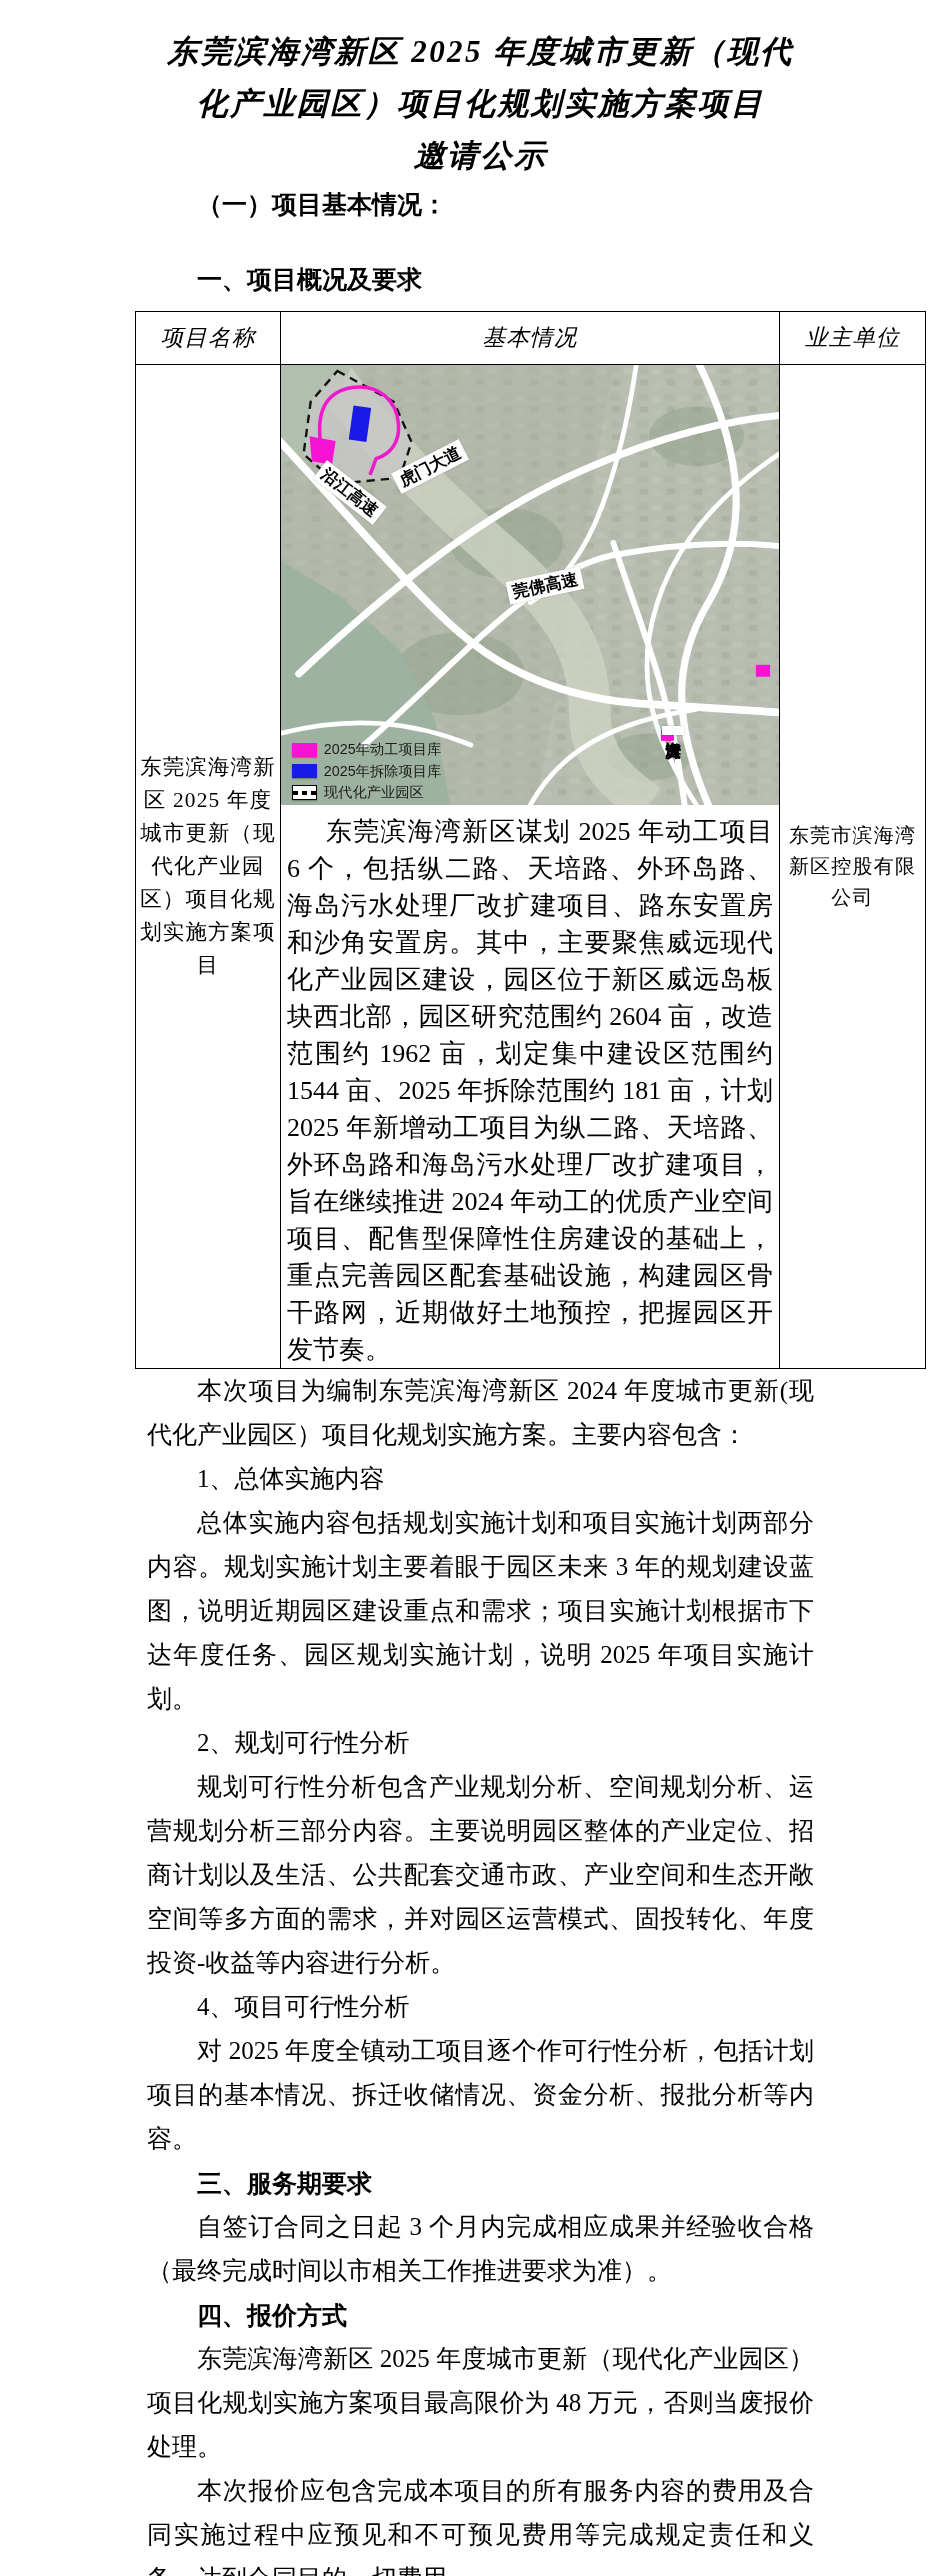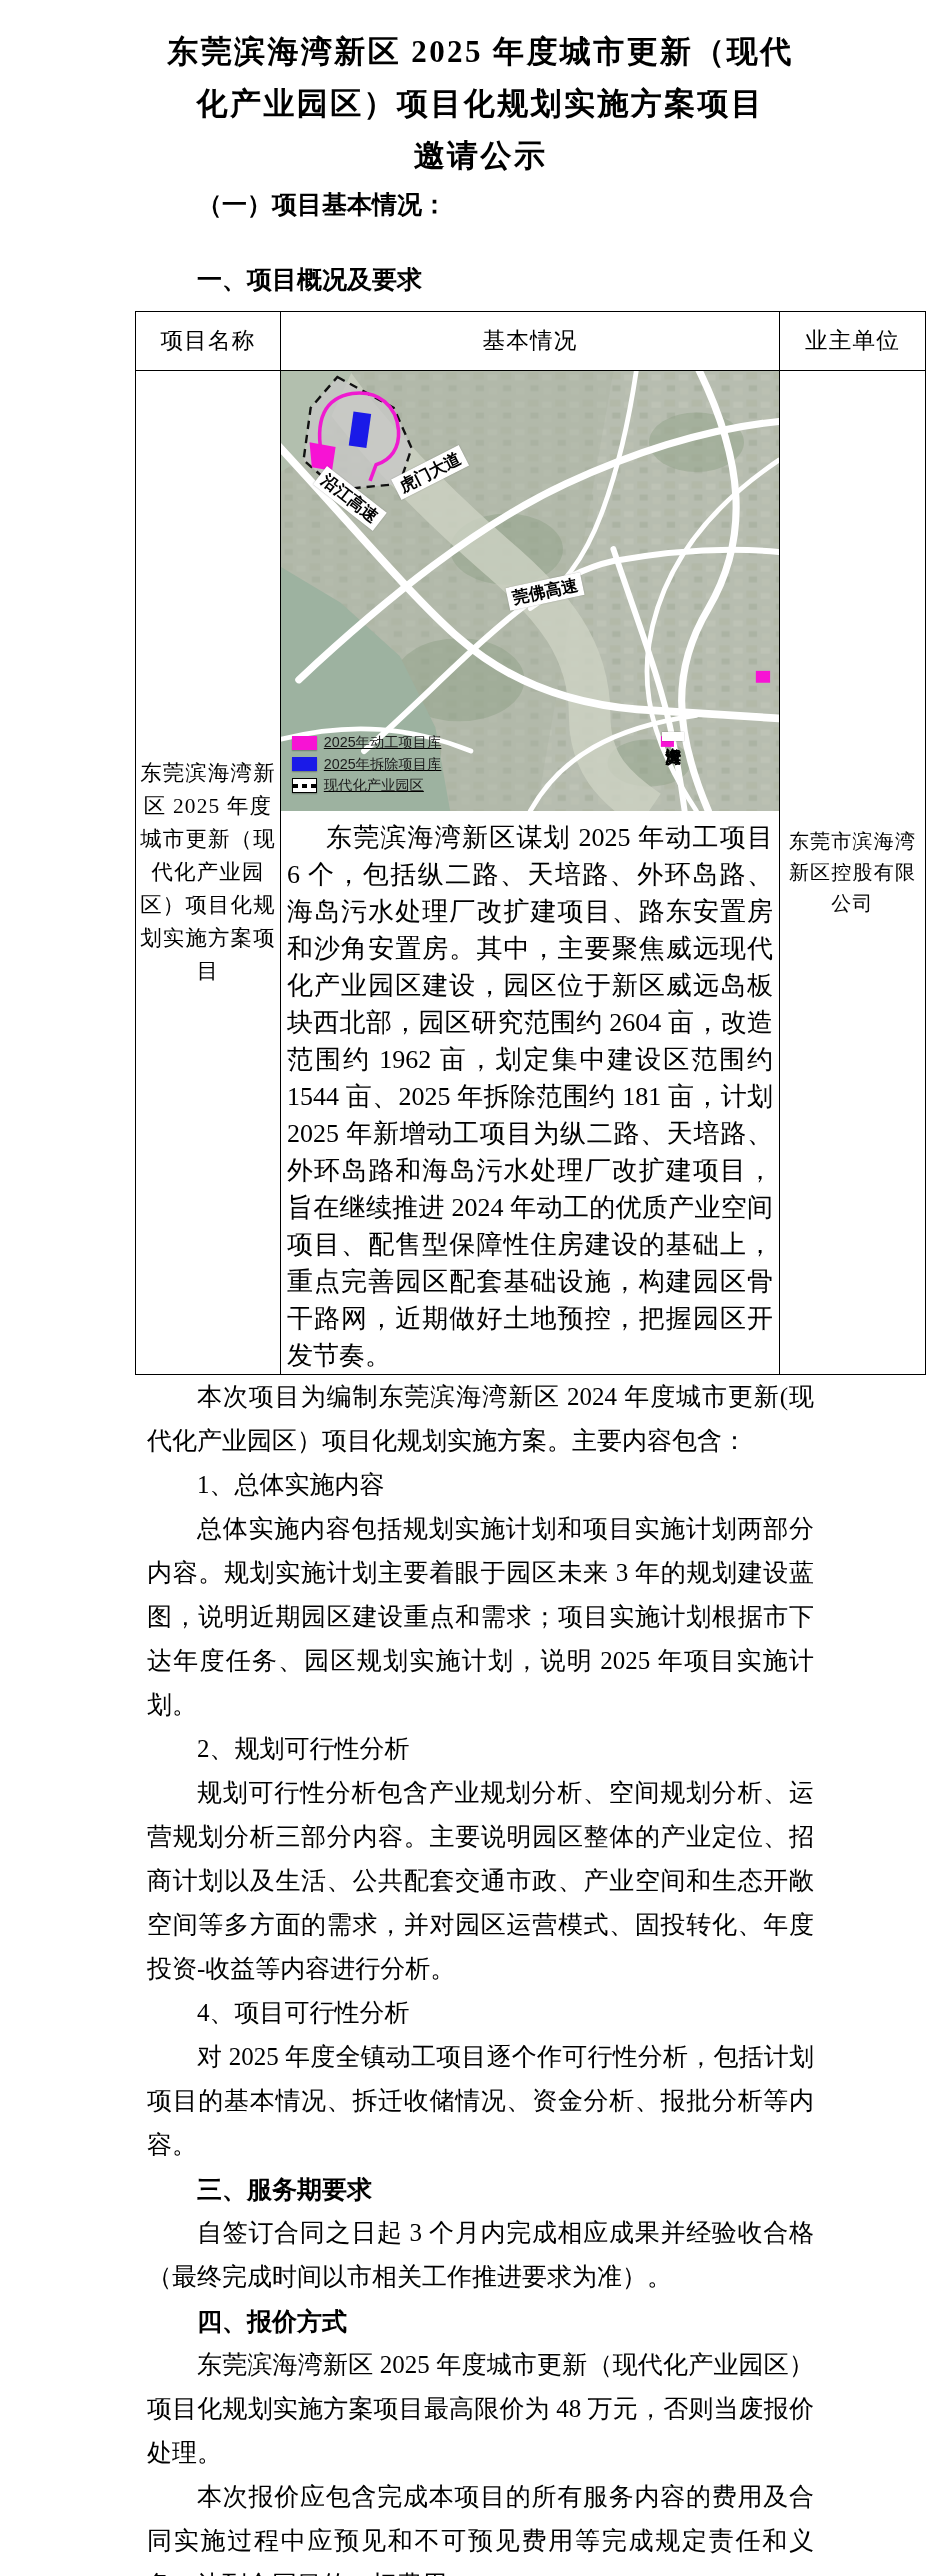--- a/index.html
+++ b/index.html
@@ -1,54 +1,54 @@
 <!DOCTYPE html>
 <html style="font-size:9.5px"><head>
 <meta charset="utf-8">
 <style>
   html,body{margin:0;padding:0;background:#ffffff;}
   body{width:943px;height:2576px;position:relative;font-family:"Liberation Serif",serif;color:#000;}
   .page{box-sizing:border-box;width:943px;height:2576px;padding:26px 129px 0 147px;overflow:hidden;}
 
   .title{ text-align:center; font-size:31px; font-weight:700; line-height:52px;
-          letter-spacing:2.4px; font-family:"Liberation Serif",serif;}
+          letter-spacing:2.4px; font-family:"Liberation Serif",serif;font-style:italic;}
   .h1-line{white-space:nowrap;}
 
   .h2{ font-family:"Liberation Sans",sans-serif; font-weight:700; font-size:25px;
        line-height:44px; text-indent:50px;}
   .h3{ font-size:25px; line-height:44px; text-indent:50px; font-weight:400;}
   .para{ font-size:25px; line-height:44px; text-indent:50px; text-align:justify;}
   .intro-gap{margin-top:31px;}
 
   table.info{ border-collapse:collapse; table-layout:fixed; width:789px;
               margin:9.5px 0 0 -12px;}
   table.info col.c1{width:145px;} table.info col.c2{width:499px;} table.info col.c3{width:146px;}
   table.info th, table.info td{ border:1.2px solid #000; padding:0; font-weight:400;}
-  tr.hdr{height:59px;}
+  tr.hdr{height:53px;font-style:italic;}
   tr.hdr th{ font-size:22.6px; text-align:center; vertical-align:middle; letter-spacing:1.2px;}
   tr.data{height:787px;}
   td.name-cell{ vertical-align:middle; text-align:center; font-size:21.4px; line-height:33px;
                 letter-spacing:1.2px; padding:0 10.7px;}
   td.info-cell{ vertical-align:top;}
   td.owner-cell{ vertical-align:middle; text-align:center; font-size:20px; line-height:31px;
                  letter-spacing:1.2px; padding:0 3.6px;}
   .cell-para{ margin:8.3px 6px 0 6px; font-size:26px; line-height:37px;
               text-indent:39px; text-align:justify;}
 
   
   .map{ position:relative; width:100%; height:440px; overflow:hidden; background:#b7bdb0;}
   .map svg{display:block;width:100%;height:100%;}
   .road-label{ position:absolute; background:#fff; color:#000; padding:0.6px 4.8px;
                font-family:"Liberation Sans",sans-serif; font-weight:700; font-size:16.6px;
                line-height:21.4px; white-space:nowrap; box-shadow:0 0 1.2px rgba(0,0,0,.35);}
   .rl-yanjiang{left:31px;top:116px;transform:rotate(38deg);}
   .rl-humen{left:111px;top:90px;transform:rotate(-27deg);}
   .rl-guanfo{left:226px;top:209px;transform:rotate(-12deg);}
   .rl-binhaiwan{left:381px;top:361px;writing-mode:vertical-rl;padding:4.8px 1.2px;font-size:15.5px;line-height:20px;}
-  .legend{ position:absolute; left:10.7px; bottom:13px; font-family:"Liberation Sans",sans-serif;text-decoration:underline;}
+  .legend{ position:absolute; left:10.7px; bottom:0; font-family:"Liberation Sans",sans-serif;}
   .legend-row{display:flex;align-items:center;margin:2.4px 0;}
   .swatch{width:25px;height:14.3px;margin-right:7.1px;flex:none;box-shadow:0 0.6px 1.2px rgba(0,0,0,.3);}
   .sw-pink{background:#f713d4;}
   .sw-blue{background:#1a1ae8;}
   .sw-dash{background:#fff;border:1.2px solid #000;box-sizing:border-box;height:14.3px;
            background-image:repeating-linear-gradient(90deg,#000 0 5.3px,transparent 5.3px 9px);
            background-size:100% 4.2px;background-position:center;background-repeat:no-repeat;}
   .legend-label{font-size:14.3px;color:#1c1c1c;}
 </style>
 </head>

